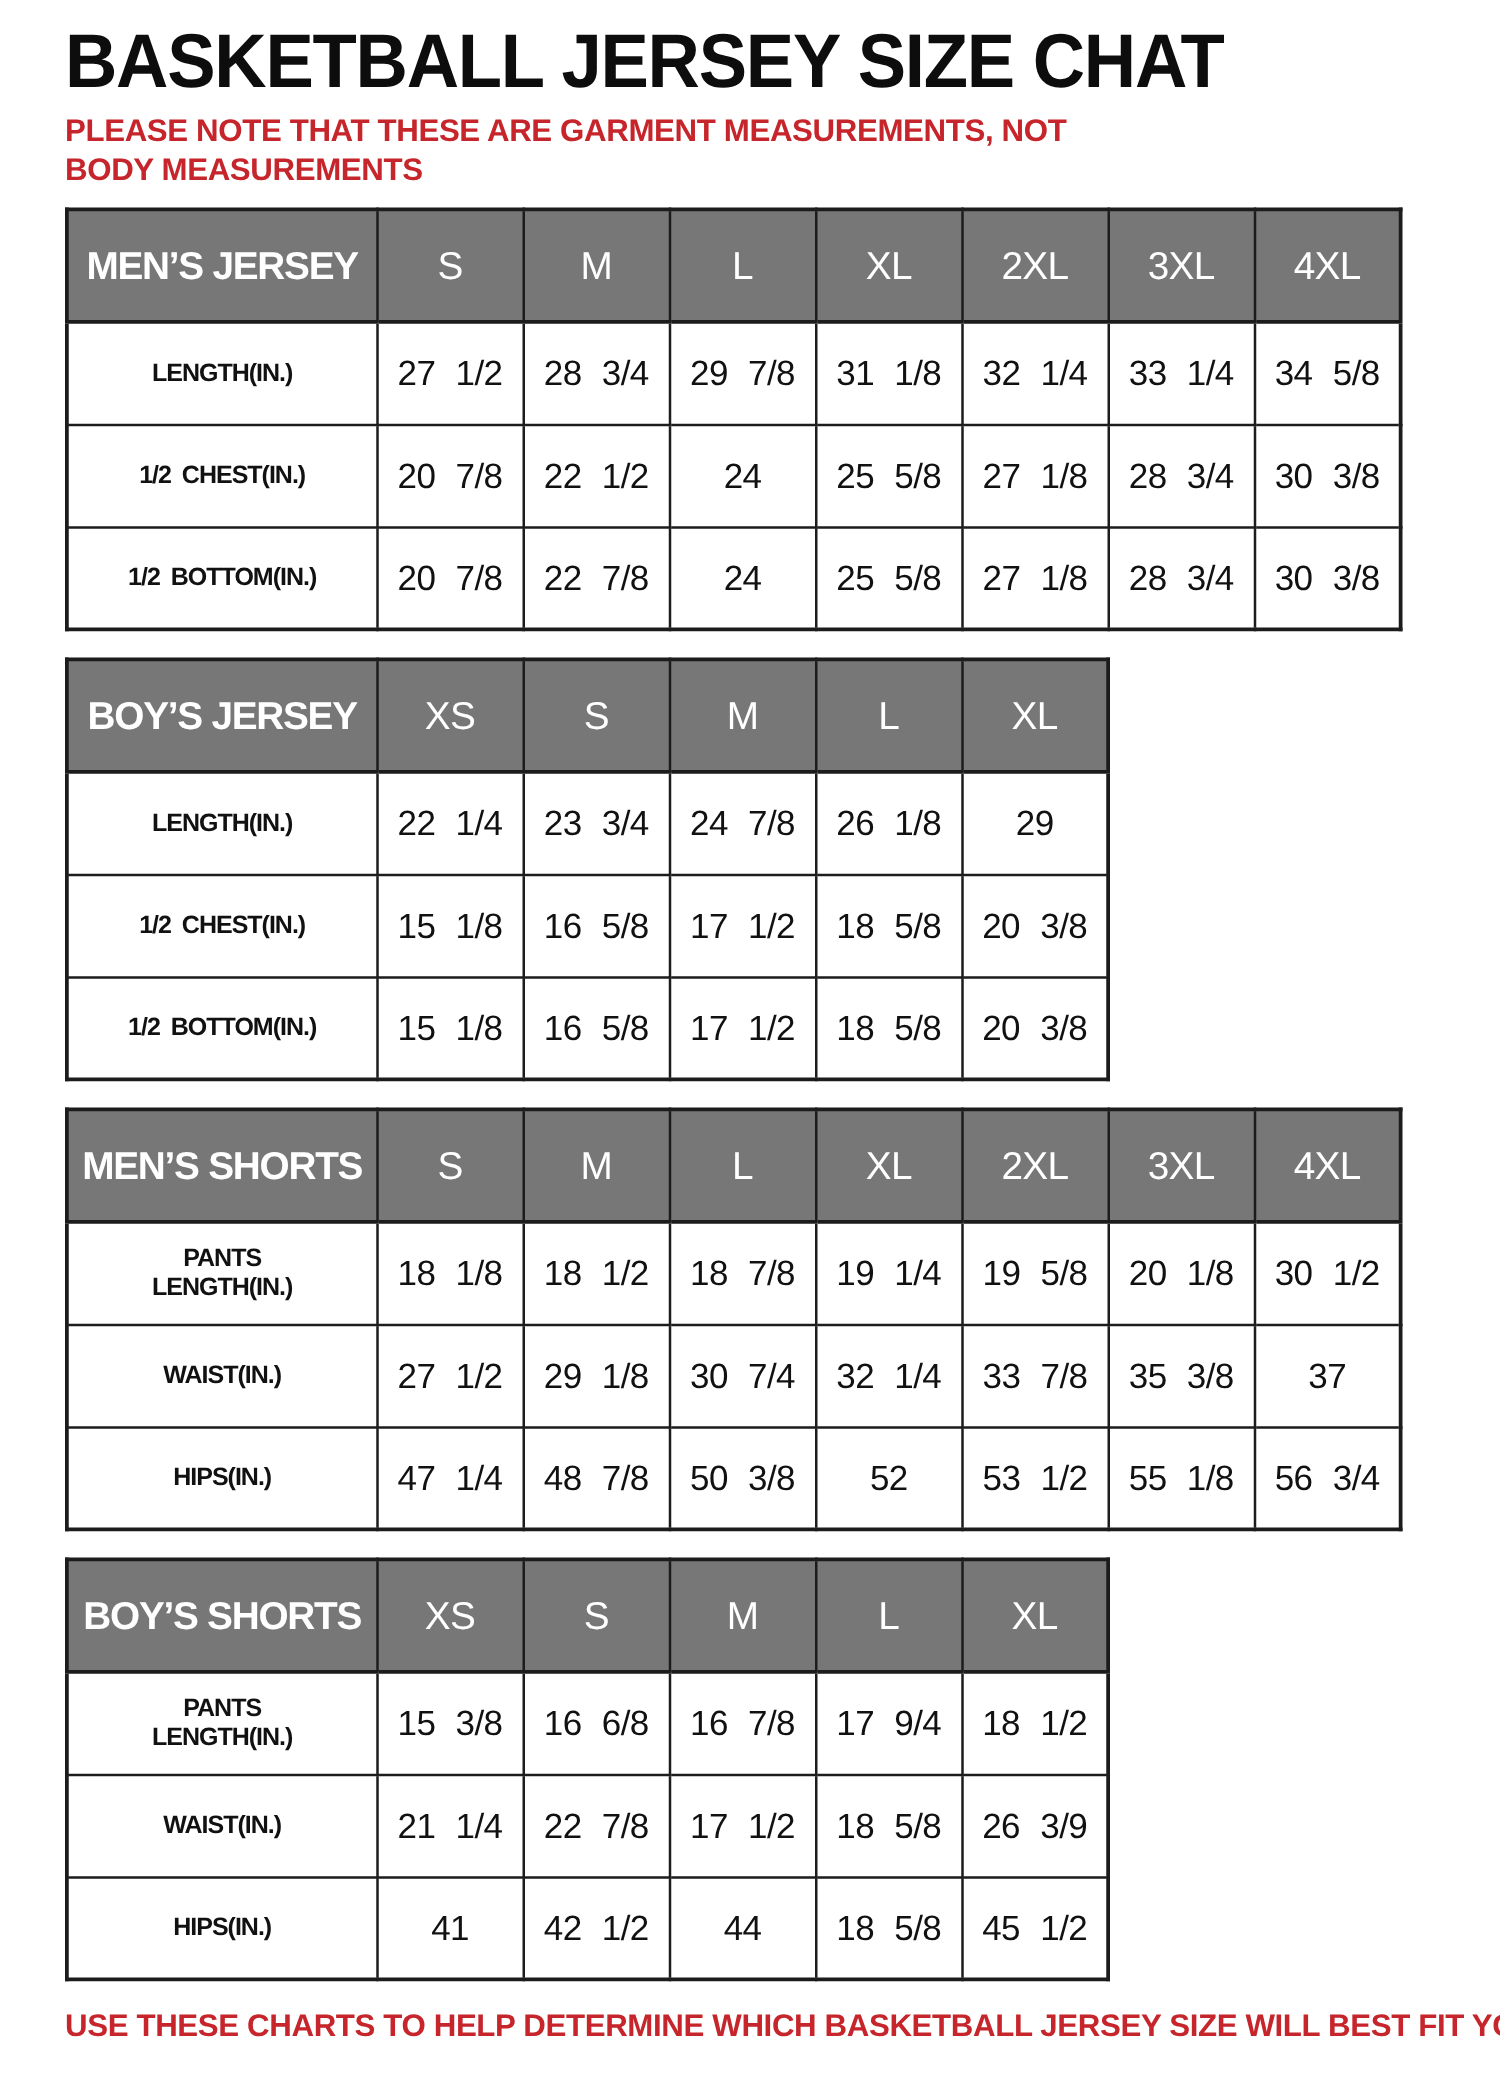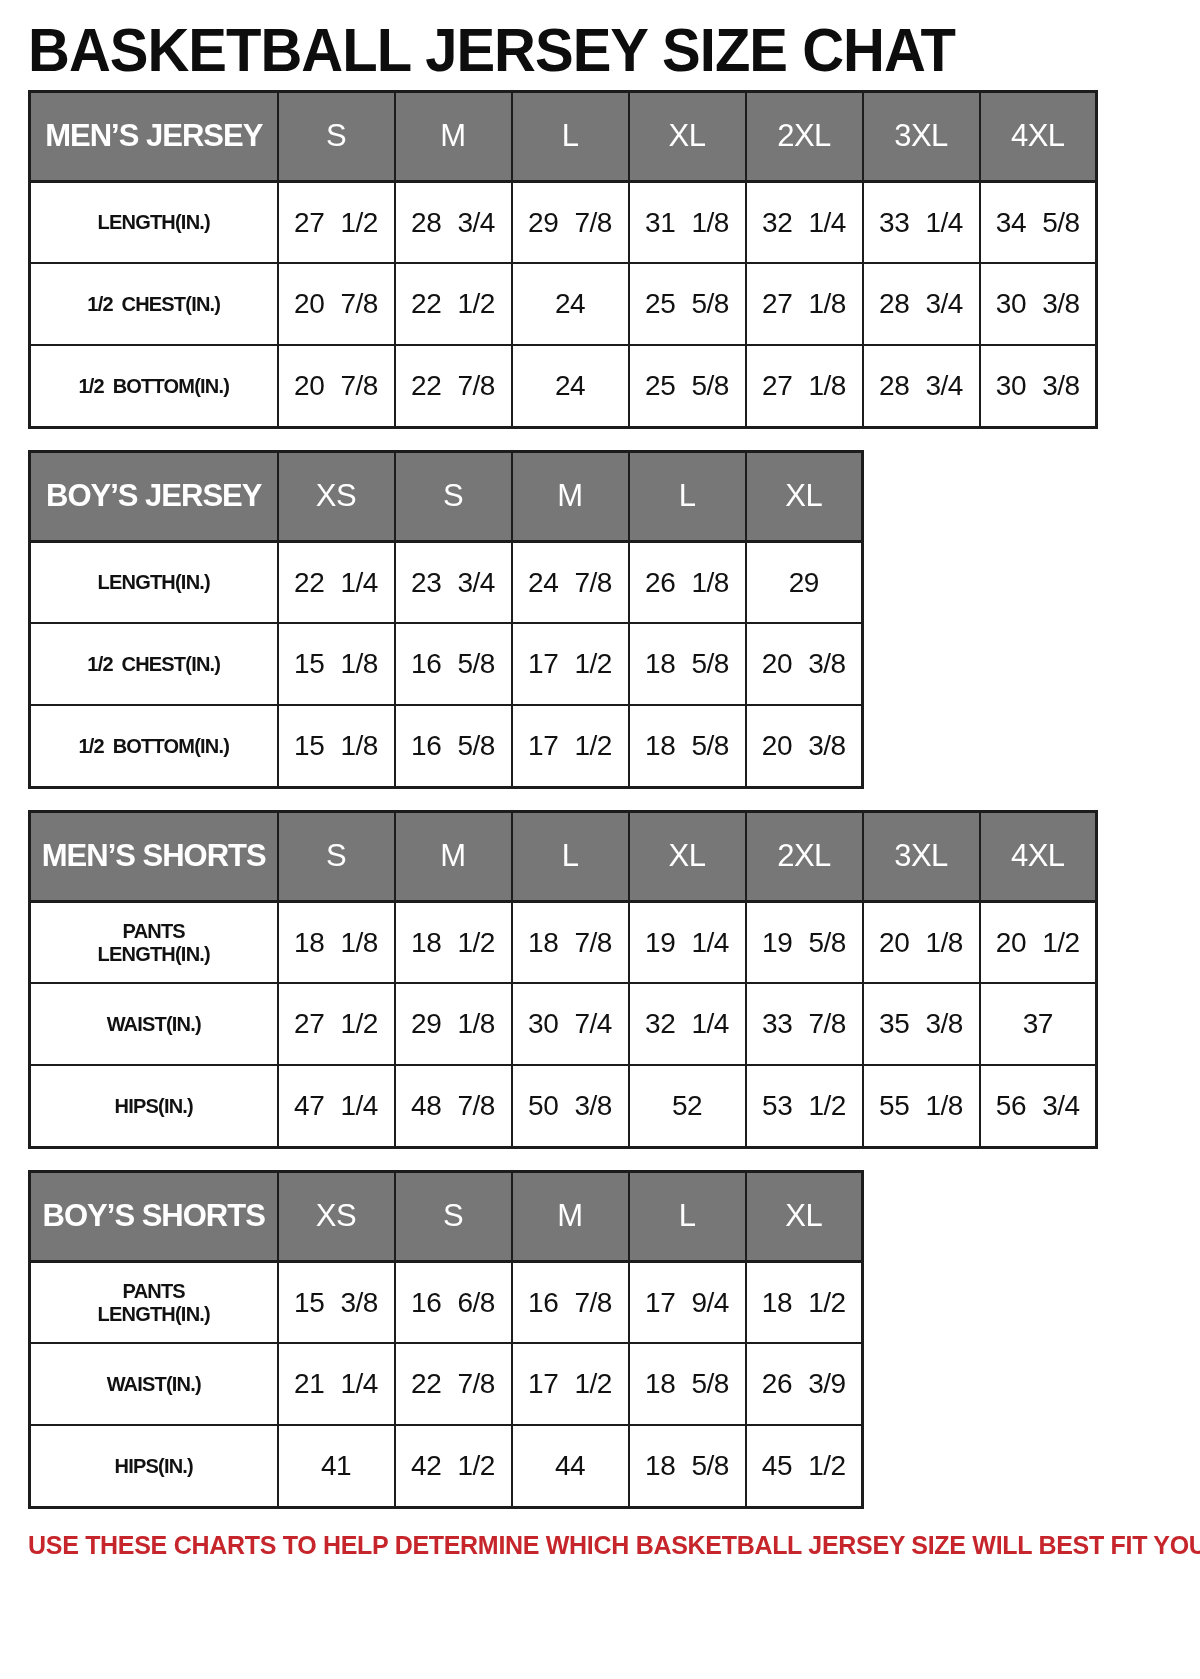--- a/index.html
+++ b/index.html
@@ -12,21 +12,21 @@
   * { box-sizing: border-box; }
   body {
     margin: 0;
     background: #ffffff;
     font-family: "Liberation Sans", sans-serif;
     color: var(--ink);
   }
   .page {
     width: 1200px;
     height: 1679px;
-    padding: 16px 28px 0 28px;
+    padding: 16px 28px 0 52px;
     overflow: hidden;
   }
   .page-title {
     margin: 0 0 10px 0;
     font-size: 58px;
     line-height: 1.1;
     font-weight: 700;
     letter-spacing: -1px;
     color: var(--ink);
     transform: scaleY(1.05);
@@ -85,20 +85,21 @@
     line-height: 1.15;
     word-spacing: 4px;
     letter-spacing: -0.8px;
   }
 </style>
 </head>
 <body>
 
 <div class="page">
   <h1 class="page-title">BASKETBALL JERSEY SIZE CHAT</h1>
+  <p class="note top">PLEASE NOTE THAT THESE ARE GARMENT MEASUREMENTS, NOT BODY MEASUREMENTS</p>
   <div id="tables">
       <table class="size-table">
         <colgroup>
           <col class="col-label">
           <col class="col-size">
           <col class="col-size">
           <col class="col-size">
           <col class="col-size">
           <col class="col-size">
           <col class="col-size">
@@ -221,21 +222,21 @@
         <tbody>
           <tr>
             <td class="row-label">PANTS
 LENGTH(IN.)</td>
             <td>18 1/8</td>
             <td>18 1/2</td>
             <td>18 7/8</td>
             <td>19 1/4</td>
             <td>19 5/8</td>
             <td>20 1/8</td>
-            <td>20 1/2</td>
+            <td>30 1/2</td>
           </tr>
           <tr>
             <td class="row-label">WAIST(IN.)</td>
             <td>27 1/2</td>
             <td>29 1/8</td>
             <td>30 7/4</td>
             <td>32 1/4</td>
             <td>33 7/8</td>
             <td>35 3/8</td>
             <td>37</td>

